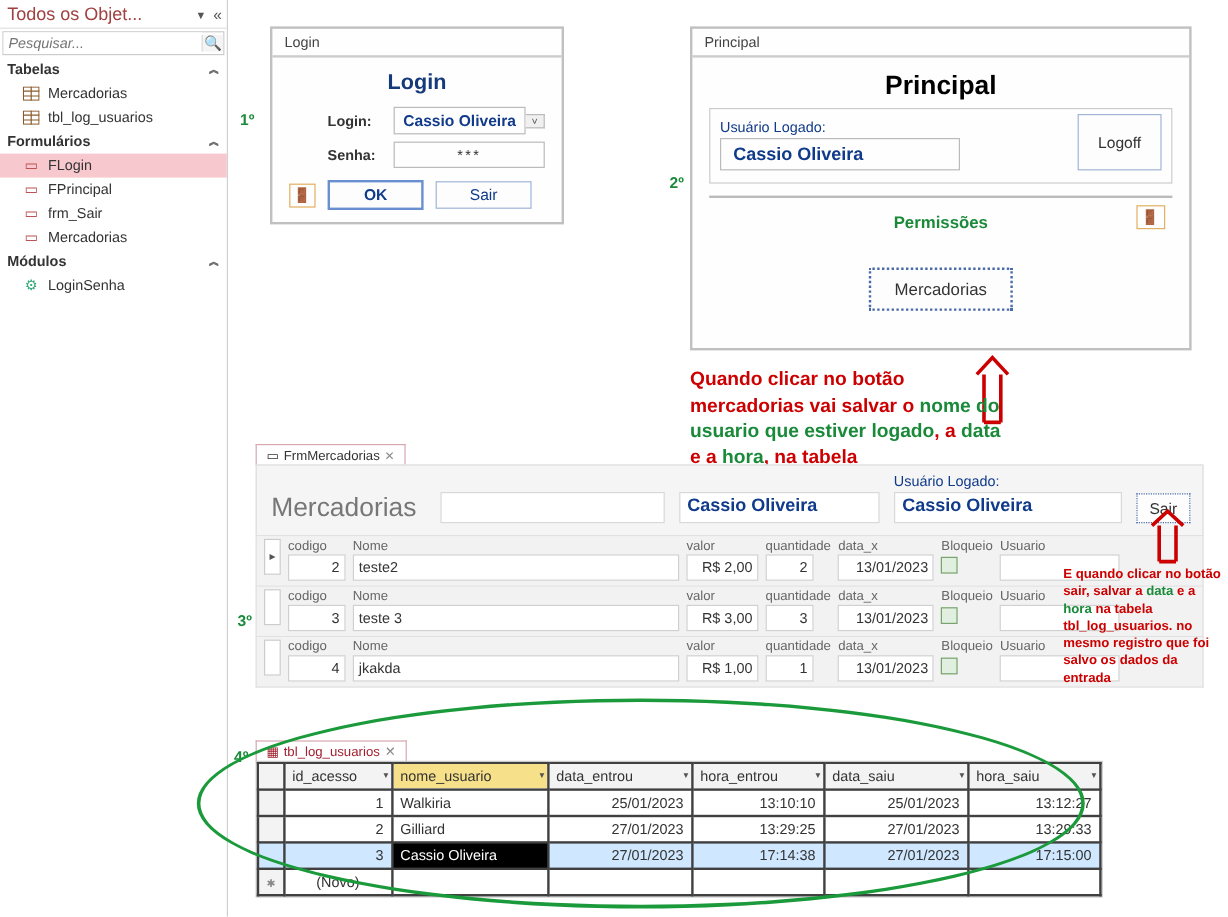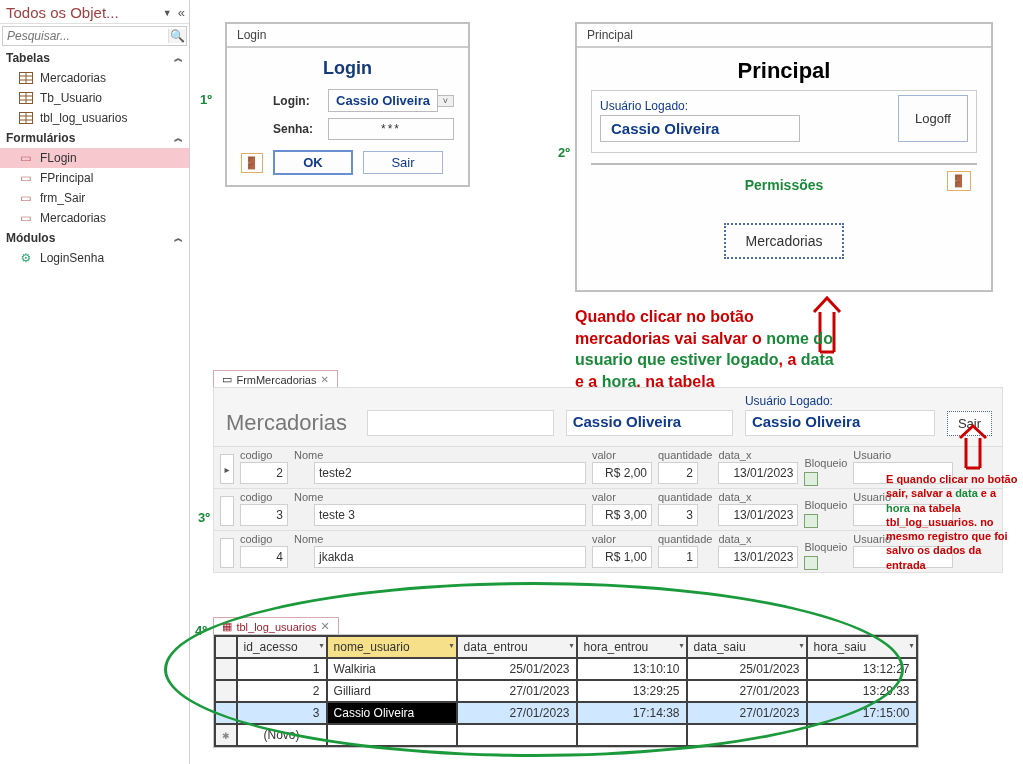--- a/index.html
+++ b/index.html
@@ -66,28 +66,28 @@
   .tab-chip .x { color:#888; font-size:10px; }
   .merc-area { position:absolute; left:213px; top:387px; width:790px; }
   .merc-hdr-row { background:#f5f5f5; padding:6px 10px 10px 12px; display:flex; align-items:flex-end; gap:12px; border:1px solid #ddd;}
   .merc-title { color:#777; font-size:22px; font-weight:400; margin-right:8px;}
   .merc-big-input { border:1px solid #d8d8d8; background:#fff; height:26px; }
   .merc-big1 { width:190px; }
   .merc-big2 { width:170px; font-weight:bold; color:#103a8a; font-size:15px; padding:2px 6px;}
   .ul-lbl { color:#103a8a; font-size:12px; margin-bottom:2px;}
   .btn.sair2 { border:1px dotted #4a6aa8; padding:4px 10px; font-size:13px;}
   
-  .rec-row { display:flex; border:1px solid #e0e0e0; border-top:none; background:#f2f2f2; padding:2px 6px 4px 6px; gap:6px; align-items:flex-end;}
+  .rec-row { display:flex; border:1px solid #e0e0e0; border-top:none; background:#f2f2f2; padding:2px 6px 4px 6px; gap:6px; align-items:flex-start;}
   .rec-sel { width:14px; height:30px; background:#fff; border:1px solid #ccc;}
   .rec-sel.caret::before { content:"▸"; font-size:10px; color:#555; display:block; text-align:center; line-height:30px;}
   .fld { display:flex; flex-direction:column; }
   .fld-label { font-size:11px; color:#666; margin-bottom:1px;}
   .fld-input { background:#fff; border:1px solid #d0d0d0; padding:3px 4px; font-size:12px; text-align:right; color:#333; height:22px;}
   .fld-input.l { text-align:left; }
-  .w-cod { width:48px;} .w-nome{ width:272px;margin-left:20px;} .w-val{width:60px;} .w-qtd{width:40px;} .w-datax{width:80px;} .w-usr{width:100px;}
+  .w-cod { width:48px;} .w-nome{ width:272px;} .w-val{width:60px;} .w-qtd{width:40px;} .w-datax{width:80px;} .w-usr{width:100px;}
   .chk { width:14px; height:14px; border:1px solid #7aa36f; background:#e0efe0; display:inline-block; position:relative; top:2px;}
   
   .note2 { position:absolute; left:886px; top:472px; width:132px; font-size:11px; font-weight:bold; line-height:1.3;}
   
   
   .tab-chip2 { position:absolute; left:213px; top:617px; display:flex; align-items:center; gap:4px; border:1px solid #d8a8b0; border-bottom:none; padding:2px 8px; font-size:11px; background:#fff; color:#a02030;}
   .log-table { position:absolute; left:213px; top:634px; border:1px solid #c8c8c8; }
   .log-table table { border-collapse:collapse; }
   .log-table th, .log-table td { border:2px solid #404040; font-size:12px; padding:3px 6px; }
   .log-table th { background:#f3f3f3; font-weight:normal; position:relative; text-align:left;}
@@ -122,31 +122,20 @@
   <div class="nav-item">
     <span class="nav-icon table">
         <svg width="14" height="12">
           <rect x="0.5" y="0.5" width="13" height="11"></rect>
           <line x1="0" y1="4" x2="14" y2="4" stroke="#8a5a2a"></line>
           <line x1="0" y1="8" x2="14" y2="8" stroke="#8a5a2a"></line>
           <line x1="7" y1="0" x2="7" y2="12" stroke="#8a5a2a"></line>
         </svg>
       </span>
     <span>Mercadorias</span>
-  </div>
-  <div class="nav-item">
-    <span class="nav-icon table">
-        <svg width="14" height="12">
-          <rect x="0.5" y="0.5" width="13" height="11"></rect>
-          <line x1="0" y1="4" x2="14" y2="4" stroke="#8a5a2a"></line>
-          <line x1="0" y1="8" x2="14" y2="8" stroke="#8a5a2a"></line>
-          <line x1="7" y1="0" x2="7" y2="12" stroke="#8a5a2a"></line>
-        </svg>
-      </span>
-    <span>Tb_Usuario</span>
   </div>
   <div class="nav-item">
     <span class="nav-icon table">
         <svg width="14" height="12">
           <rect x="0.5" y="0.5" width="13" height="11"></rect>
           <line x1="0" y1="4" x2="14" y2="4" stroke="#8a5a2a"></line>
           <line x1="0" y1="8" x2="14" y2="8" stroke="#8a5a2a"></line>
           <line x1="7" y1="0" x2="7" y2="12" stroke="#8a5a2a"></line>
         </svg>
       </span>

